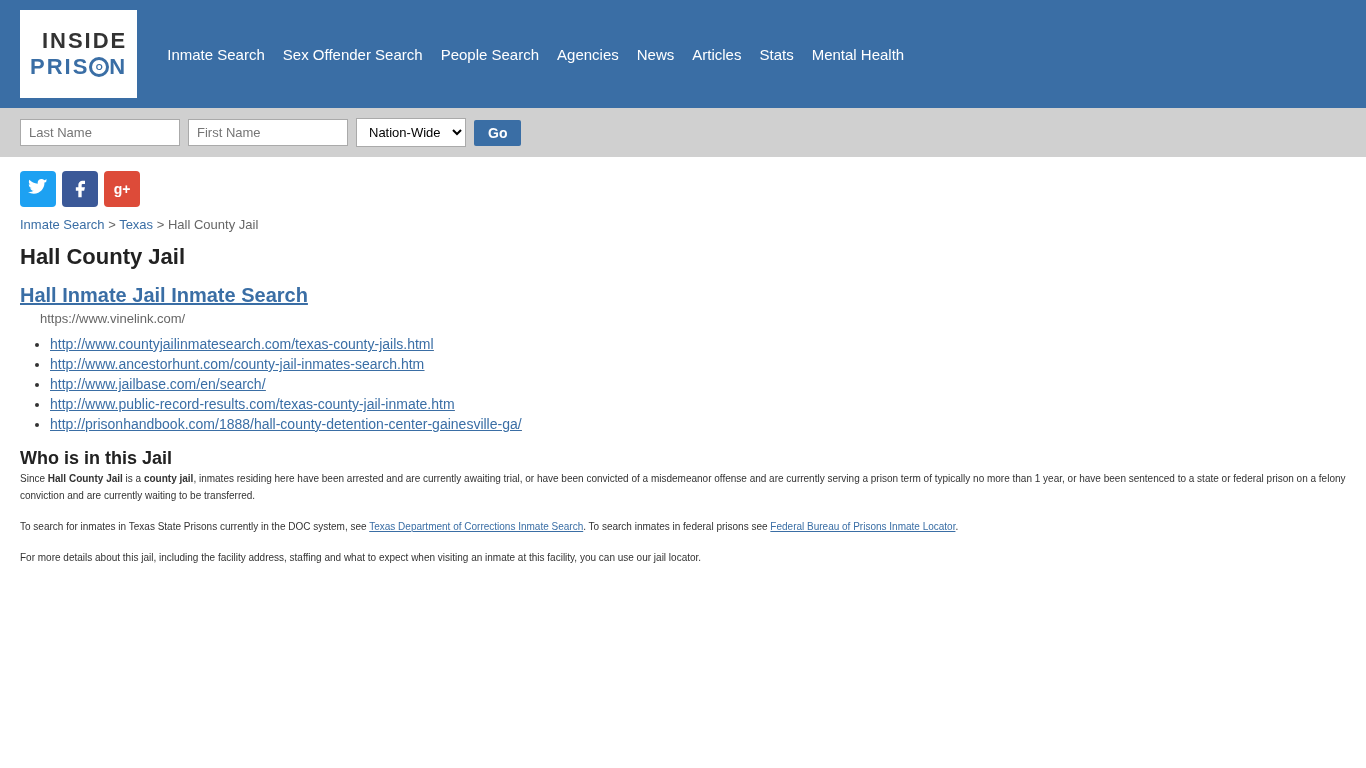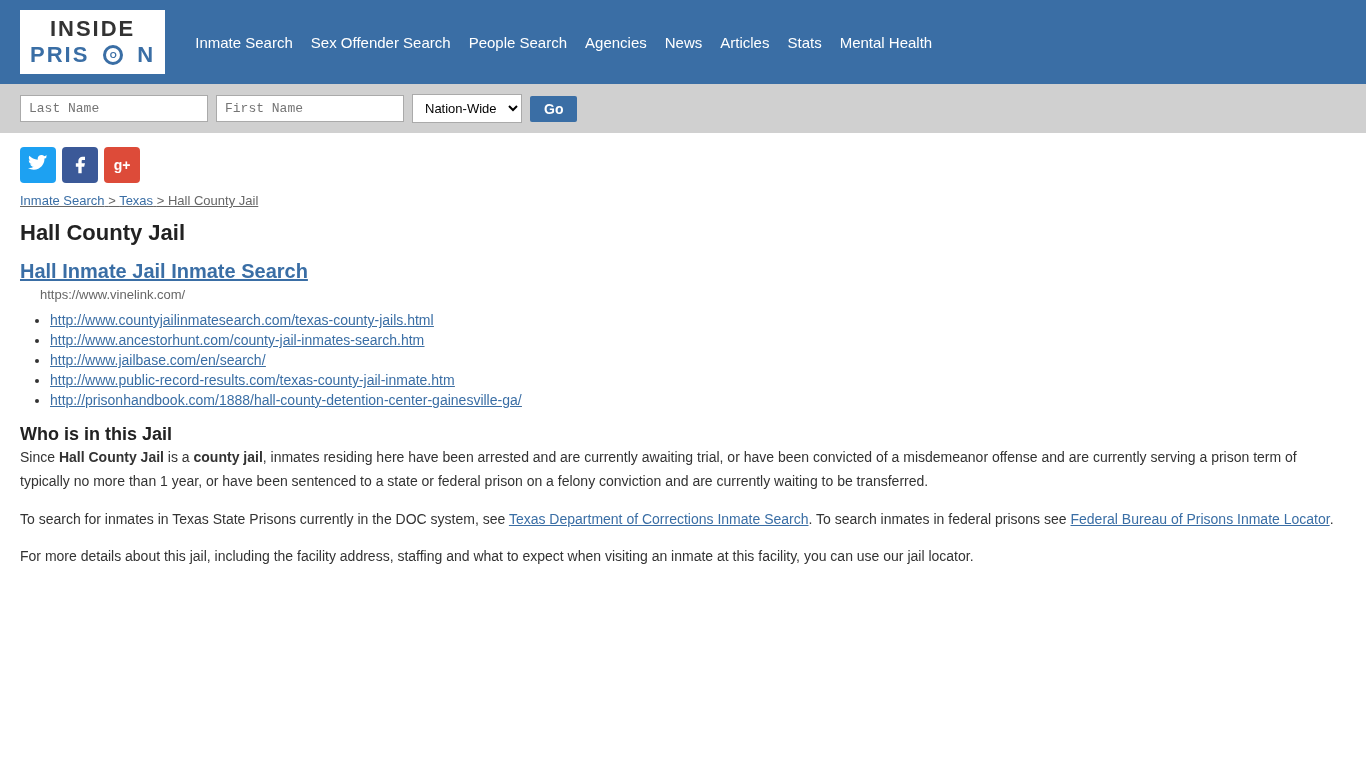--- a/index.html
+++ b/index.html
@@ -9,23 +9,23 @@
     .header {
       background-color: #3a6ea5;
       padding: 10px 20px;
       display: flex;
       align-items: center;
       gap: 30px;
     }
     .logo-box {
       background: #fff;
       border: 2px solid #fff;
-      padding: 4px 8px;
+      padding: 16px 8px;
       min-width: 110px;
-      text-align: center;
+      text-align: right;
     }
     .logo-inside {
       font-size: 22px;
       font-weight: bold;
       color: #333;
       letter-spacing: 2px;
     }
     nav {
       display: flex;
       gap: 18px;
@@ -44,23 +44,22 @@
       background: #d0d0d0;
       padding: 10px 20px;
       display: flex;
       align-items: center;
       gap: 8px;
     }
     .search-bar input {
       padding: 5px 8px;
       border: 1px solid #aaa;
       font-size: 13px;
-      width: 188px;
+      width: 160px;
       color: #999;
-      font-family: Liberation Mono, monospace;
     }
     .search-bar select {
       padding: 5px 8px;
       border: 1px solid #aaa;
       font-size: 13px;
       background: #fff;
     }
     .btn-go {
       background: #3a6ea5;
       color: #fff;
@@ -99,21 +98,20 @@
     .main-content {
       padding: 0 20px 20px 20px;
       max-width: 1366px;
     }
 
     
     .breadcrumb {
       font-size: 13px;
       color: #666;
       margin-bottom: 12px;
-      text-decoration: underline;
     }
     .breadcrumb a {
       color: #3a6ea5;
       text-decoration: none;
     }
 
     
     .page-title {
       font-size: 22px;
       font-weight: bold;
@@ -166,38 +164,38 @@
 
     .section-heading {
       font-size: 18px;
       font-weight: bold;
       color: #222;
       margin-bottom: 1px;
       margin-top: 4px;
     }
 
     .body-text {
-      font-size: 14px;
+      font-size: 10px;
       line-height: 1.7;
       margin-bottom: 14px;
       color: #333;
     }
     .body-text b { font-weight: bold; }
     .body-text a {
       color: #3a6ea5;
       text-decoration: underline;
     }
   </style>
 </head>
 <body>
 
 <header class="header">
   <div class="logo-box">
     <div class="logo-inside">INSIDE</div>
-    <div style="display:flex; align-items:center; justify-content:center; gap:14px;">
+    <div style="display:flex; align-items:center; justify-content:center; gap:0;">
       <span style="font-size:22px; font-weight:bold; color:#3a6ea5; letter-spacing:2px;">PRIS</span>
       <span style="display:inline-flex; align-items:center; justify-content:center; width:20px; height:20px; border:3px solid #3a6ea5; border-radius:50%; font-size:9px; color:#3a6ea5; font-weight:bold;">O</span>
       <span style="font-size:22px; font-weight:bold; color:#3a6ea5; letter-spacing:2px;">N</span>
     </div>
   </div>
   <nav>
     <a href="#">Inmate Search</a>
     <a href="#">Sex Offender Search</a>
     <a href="#">People Search</a>
     <a href="#">Agencies</a>

